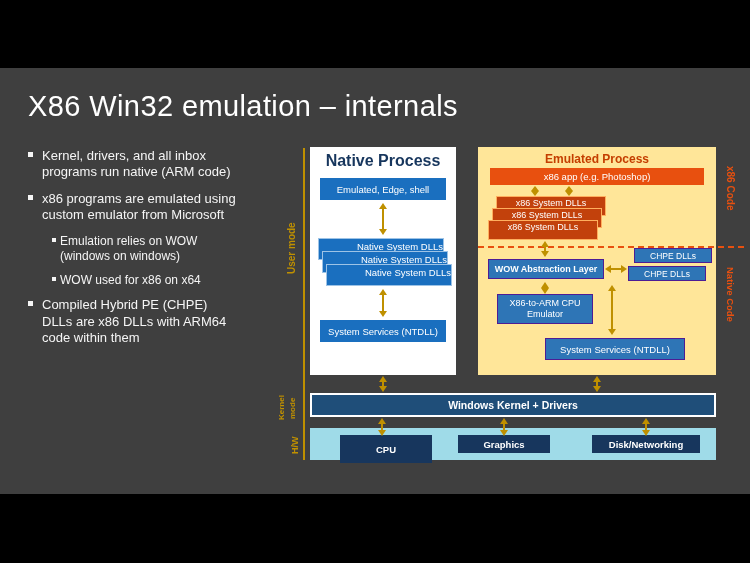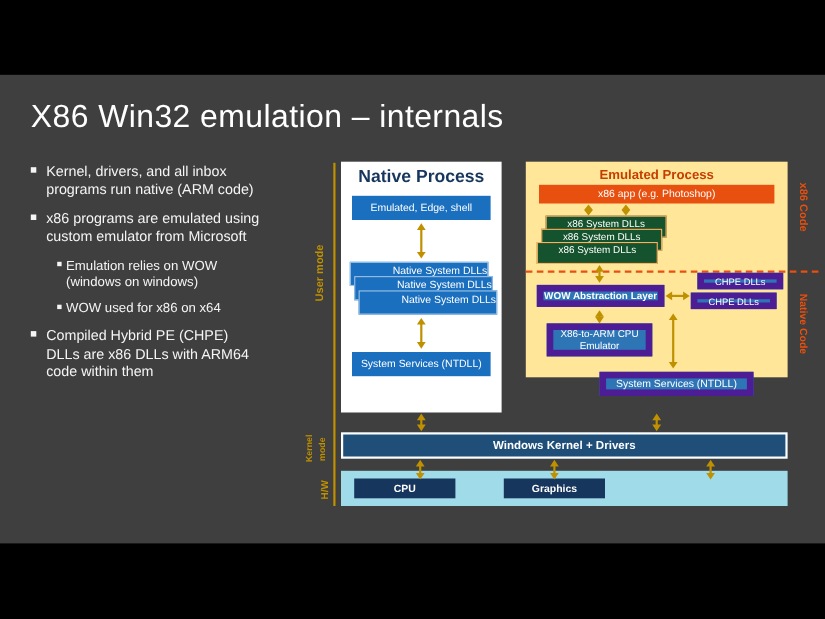--- a/index.html
+++ b/index.html
@@ -22,34 +22,34 @@
 
   .vlabel { writing-mode:vertical-rl; text-align:center; font-weight:bold;
             display:flex; align-items:center; justify-content:center; }
   .vlabel.up { transform:rotate(180deg); }
   .gold { color:#bf9000; }
   .orng { color:#e8500f; }
 
   .axis-line { width:2px; background:#bf9000; }
 
   .panel-native { left:310px; top:79px; width:146px; height:228px; background:#ffffff; }
-  .panel-emulated { left:478px; top:79px; width:238px; height:196px; background:#ffe699; }
+  .panel-emulated { left:478px; top:79px; width:238px; height:228px; background:#ffe699; }
   .pn-title { left:0; top:5px; width:146px; text-align:center; font-size:16px;
               font-weight:bold; color:#17365d; }
   .pe-title { left:0; top:5px; width:238px; text-align:center; font-size:12px;
               font-weight:bold; color:#c43e00; }
 
   .bluebox { background:#1a6fbf; color:#fff; font-size:9.5px;
              display:flex; align-items:center; justify-content:center; text-align:center; }
-  .bluebox.bordered { background:#2e75b6; border:6px solid #4c1d95; }
+  .bluebox.bordered { background:#2e75b6; border:1px solid #4c1d95; }
   .stackblue { background:#1a6fbf; border:1px solid #9dc3e6; color:#fff;
                font-size:9.5px; text-align:right; padding-top:3px; line-height:1; }
   .obox { background:#e8500f; color:#fff; font-size:9.5px;
           display:flex; align-items:center; justify-content:center; }
-  .stackorange { background:#14532d; border:1px solid #ffaf5e; color:#fff;
+  .stackorange { background:#c2410c; border:1px solid #ffaf5e; color:#fff;
                  font-size:9px; text-align:center; padding-top:2px; line-height:1; }
   .dashline { border-top:2px dashed #e8500f; height:0; }
 
   .kernelbar { background:#1f4e79; border:2px solid #ffffff; color:#ffffff;
                font-weight:bold; font-size:10.5px;
                display:flex; align-items:center; justify-content:center; }
   .hwstrip { background:#9fdbe8; }
   .navybox { background:#17365d; color:#ffffff; font-weight:bold; font-size:9.5px;
              display:flex; align-items:center; justify-content:center; }
 
@@ -166,22 +166,23 @@
     </svg>
     <svg class="arrow" style="left:592px;top:307px;" width="10" height="18">
       <polygon points="1,7 9,7 5,1"></polygon>
         <line x1="5" y1="6" x2="5" y2="12"></line>
         <polygon points="1,11 9,11 5,17"></polygon>
     </svg>
 
     <div class="abs kernelbar" style="left:310px;top:325px;width:406px;height:24px;">Windows Kernel + Drivers</div>
 
     <div class="abs hwstrip" style="left:310px;top:360px;width:406px;height:32px;">
-      <div class="abs navybox" style="left:12px;top:7px;width:92px;height:18px;text-align:center;">CPU</div>
+      <div class="abs navybox" style="left:30px;top:7px;width:92px;height:28px;text-align:center;">CPU</div>
       <div class="abs navybox" style="left:148px;top:7px;width:92px;height:18px;">Graphics</div>
+      <div class="abs navybox" style="left:282px;top:7px;width:108px;height:18px;">Disk/Networking</div>
     </div>
 
     <svg class="arrow" style="left:377px;top:349px;" width="10" height="20">
       <polygon points="1,7 9,7 5,1"></polygon>
         <line x1="5" y1="6" x2="5" y2="14"></line>
         <polygon points="1,13 9,13 5,19"></polygon>
     </svg>
     <svg class="arrow" style="left:499px;top:349px;" width="10" height="20">
       <polygon points="1,7 9,7 5,1"></polygon>
         <line x1="5" y1="6" x2="5" y2="14"></line>

